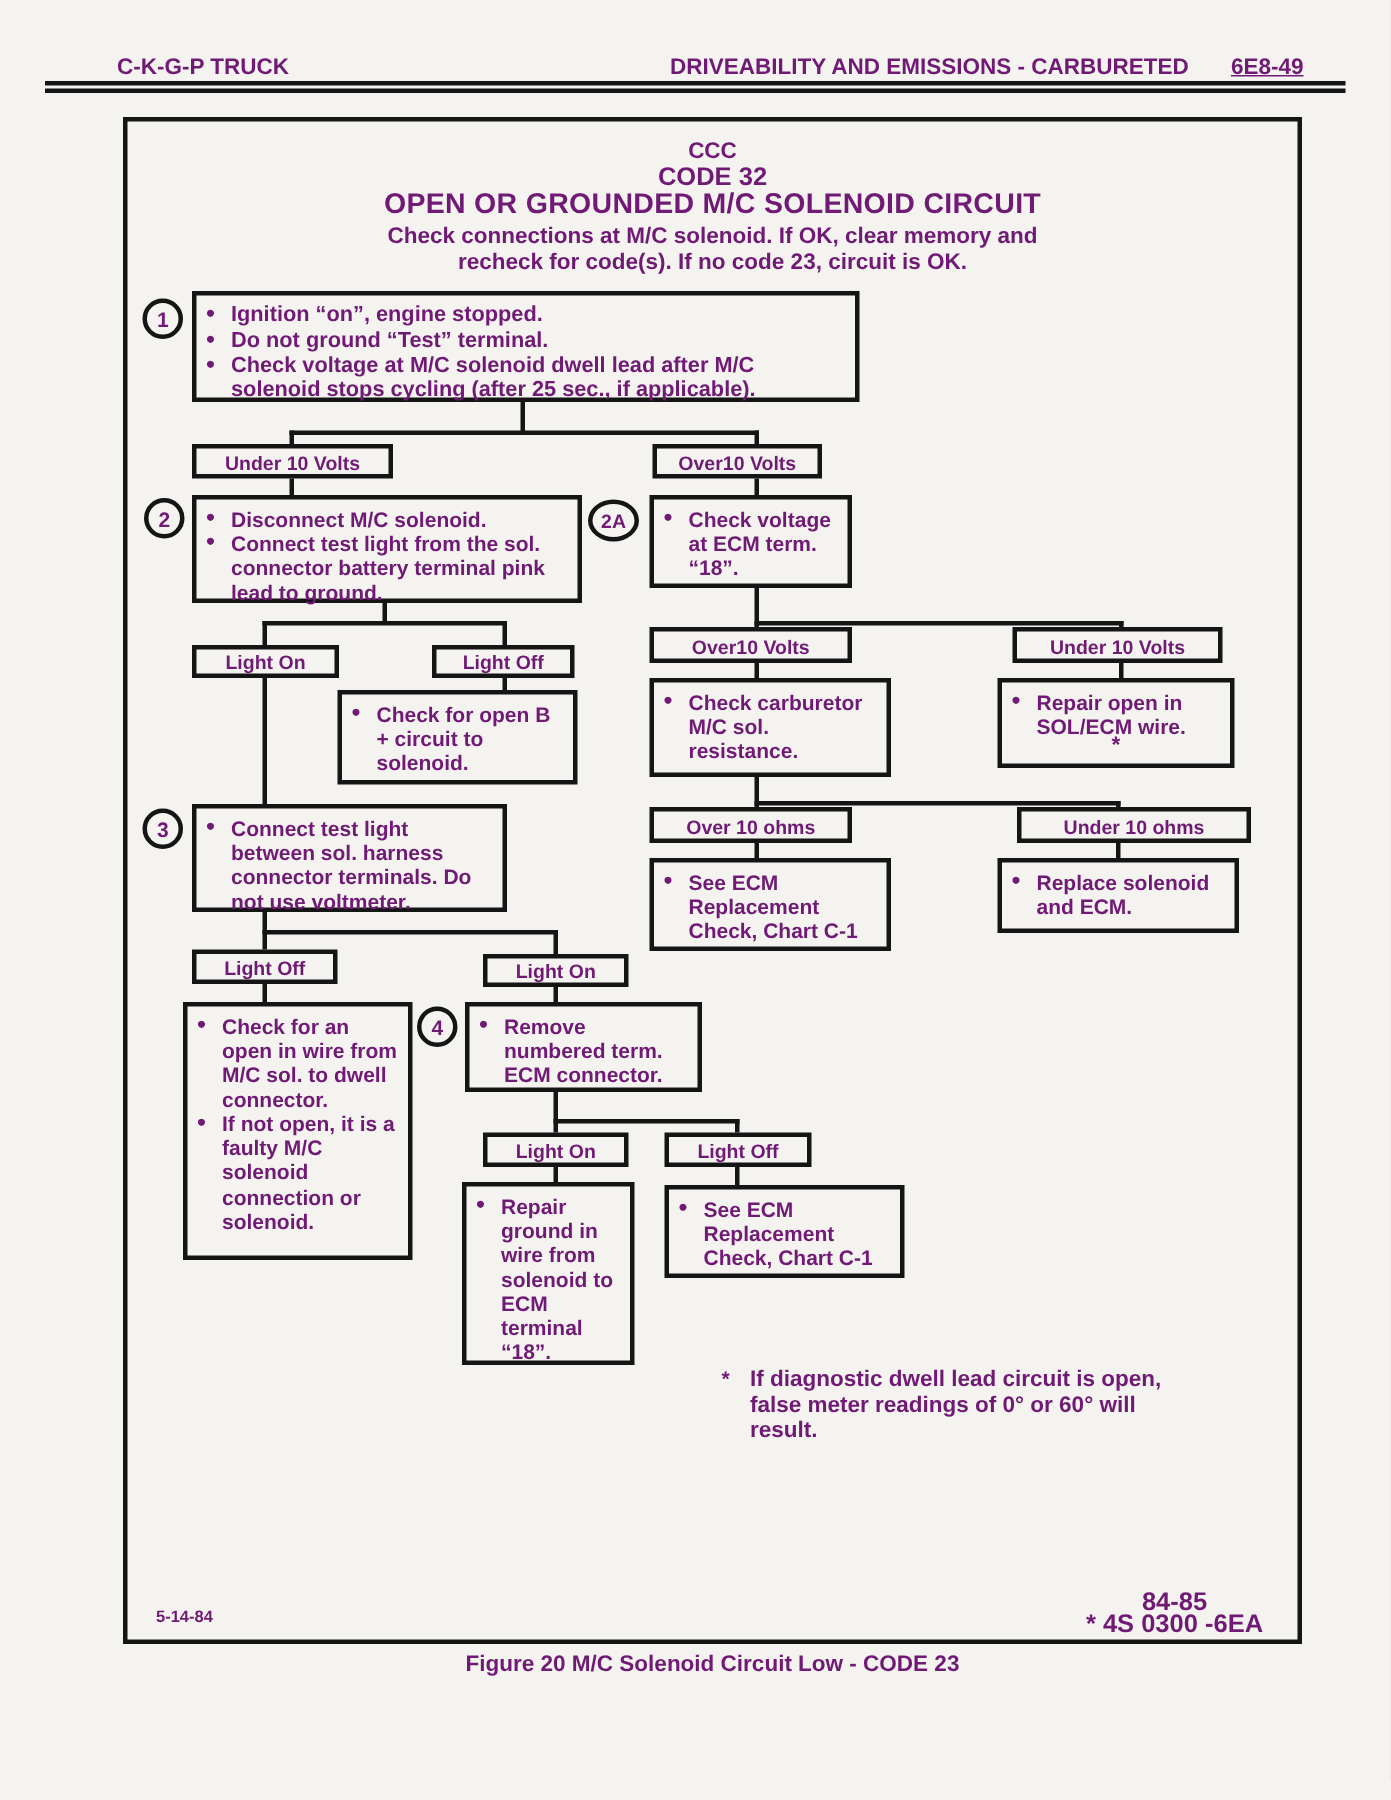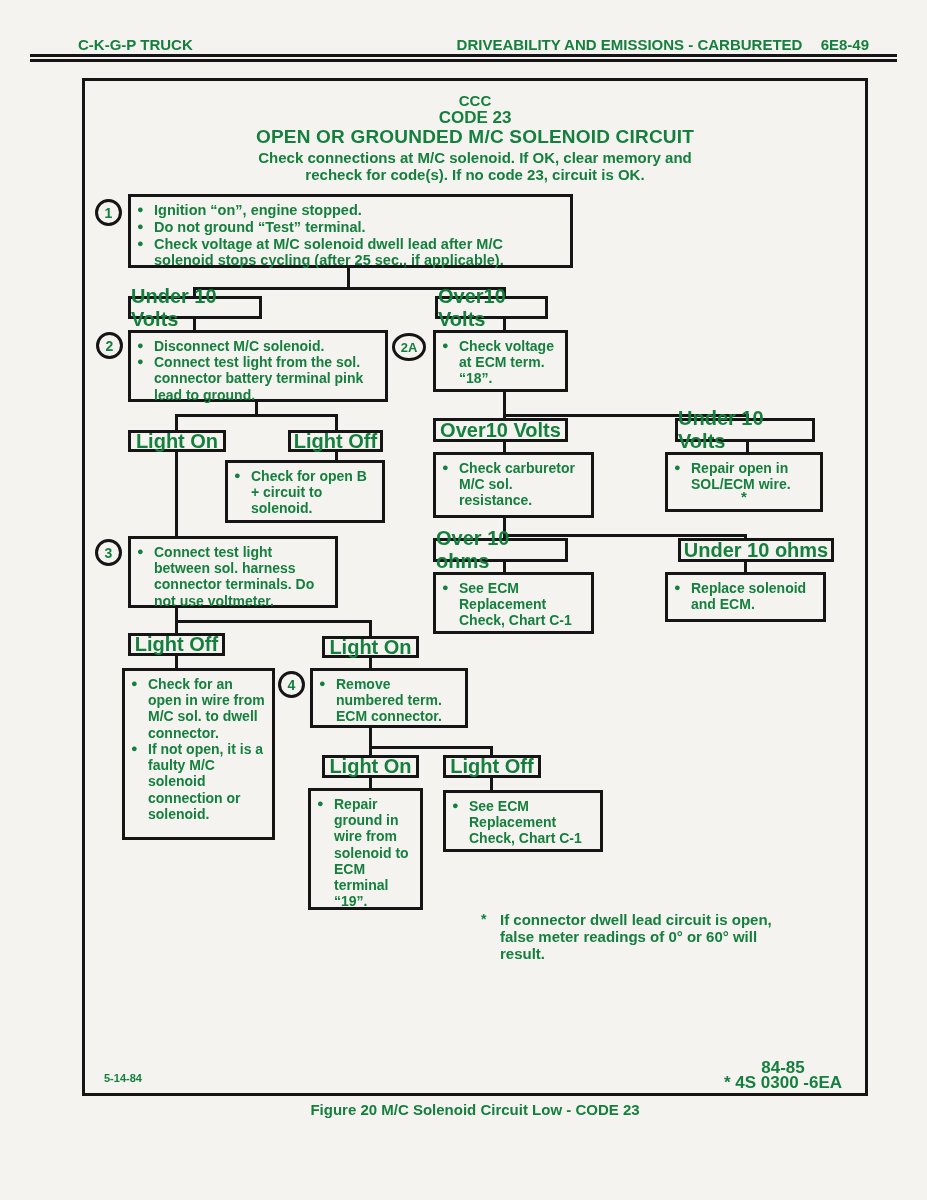--- a/index.html
+++ b/index.html
@@ -1,40 +1,40 @@
 <!DOCTYPE html>
 <html><head>
 <meta charset="utf-8">
 <style>
   * { margin:0; padding:0; box-sizing:border-box; }
   html,body { background:#e8e7e4; }
   .page {
     position:relative; width:927px; height:1200px;
-    background:#f4f3f0; color:#15803d;
+    background:#f4f3f0; color:#701a75;
     font-family:"Liberation Sans", sans-serif;
     font-weight:bold; overflow:hidden;
   }
   .hdr-left { position:absolute; left:78px; top:36px; font-size:15px; letter-spacing:0; }
   .hdr-right { position:absolute; right:58px; top:36px; font-size:15px; text-align:right; }
-  .hdr-right .pagecode { margin-left:14px; }
+  .hdr-right .pagecode { margin-left:24px;text-decoration:underline; }
   .hdr-rule { position:absolute; left:30px; top:54px; width:867px; height:8px;
     border-top:3px solid #151515; border-bottom:3px solid #151515; }
   .sheet { position:absolute; left:82px; top:78px; width:786px; height:1018px;
     border:3px solid #151515; }
   .tl { position:absolute; left:82px; width:786px; text-align:center; }
   .t-sys { top:92px; font-size:15px; }
   .t-code { top:108px; font-size:17px; }
   .t-head { top:126px; font-size:19px; letter-spacing:0.2px; }
   .t-sub1 { top:149px; font-size:15px; }
   .t-sub2 { top:166px; font-size:15px;text-align:center; }
   .ln { position:absolute; background:#151515; z-index:1; }
   .box { position:absolute; border:3px solid #151515; background:#f4f3f0; z-index:2;
     padding:5px 6px; font-size:14px; line-height:1.16; }
   .lbl { position:absolute; border:3px solid #151515; background:#f4f3f0; z-index:2;
-    display:flex; align-items:center; justify-content:center; font-size:20px; }
+    display:flex; align-items:flex-end; justify-content:center; font-size:13px; }
   .blist { list-style:none; }
   .blist li { display:flex; }
   .dot { flex:none; width:17px; font-size:11px; padding-top:1px; }
   .badge { position:absolute; z-index:3; width:27px; height:27px; border:3px solid #151515;
     border-radius:50%; background:#f4f3f0; display:flex; align-items:center;
     justify-content:center; font-size:14px; }
   .badge.wide { width:34px; height:28px; font-size:13px; }
   .star-center { text-align:center; font-size:15px; line-height:10px; }
   .footnote { position:absolute; left:481px; top:911px; display:flex; font-size:15px; line-height:17px; z-index:2; }
   .footnote .mark { width:19px; font-size:14px; }
@@ -50,21 +50,21 @@
   <div class="hdr-left">C-K-G-P TRUCK</div>
   <div class="hdr-right">
     <span>DRIVEABILITY AND EMISSIONS - CARBURETED</span>
     <span class="pagecode">6E8-49</span>
   </div>
   <div class="hdr-rule"></div>
 
   <div class="sheet"></div>
 
   <div class="tl t-sys">CCC</div>
-  <div class="tl t-code">CODE 23</div>
+  <div class="tl t-code">CODE 32</div>
   <div class="tl t-head">OPEN OR GROUNDED M/C SOLENOID CIRCUIT</div>
   <div class="tl t-sub1">Check connections at M/C solenoid.  If OK, clear memory and</div>
   <div class="tl t-sub2">recheck for code(s).  If no code 23, circuit is OK.</div>
 
   <div class="ln" style="left:347px;top:268px;width:3px;height:21px"></div>
   <div class="ln" style="left:193px;top:287px;width:313px;height:3px"></div>
   <div class="ln" style="left:193px;top:287px;width:3px;height:46px"></div>
   <div class="ln" style="left:503px;top:287px;width:3px;height:46px"></div>
   <div class="ln" style="left:255px;top:402px;width:3px;height:14px"></div>
   <div class="ln" style="left:175px;top:414px;width:163px;height:3px"></div>
@@ -253,38 +253,38 @@
       <span>Light On</span>
     </div>
   <div class="lbl" style="left:443px;top:755px;width:98px;height:23px">
       <span>Light Off</span>
     </div>
 
   <div class="box" style="left:308px;top:788px;width:115px;height:122px">
     <ul class="blist">
       <li>
           <span class="dot">●</span>
-          <span>Repair ground in wire from solenoid to ECM terminal “19”.</span>
+          <span>Repair ground in wire from solenoid to ECM terminal “18”.</span>
         </li>
     </ul>
   </div>
 
   <div class="box" style="left:443px;top:790px;width:160px;height:62px">
     <ul class="blist">
       <li>
           <span class="dot">●</span>
           <span>See ECM Replacement Check, Chart C-1</span>
         </li>
     </ul>
   </div>
 
   <div class="footnote">
     <span class="mark">*</span>
     <span>
-      <span>If connector dwell lead circuit is open,</span><br>
+      <span>If diagnostic dwell lead circuit is open,</span><br>
       <span>false meter readings of 0° or 60° will</span><br>
       <span>result.</span>
     </span>
   </div>
 
   <div class="foot-date">5-14-84</div>
   <div class="foot-right">
     <span>84-85</span><br>
     <span>* 4S 0300 -6EA</span>
   </div>

